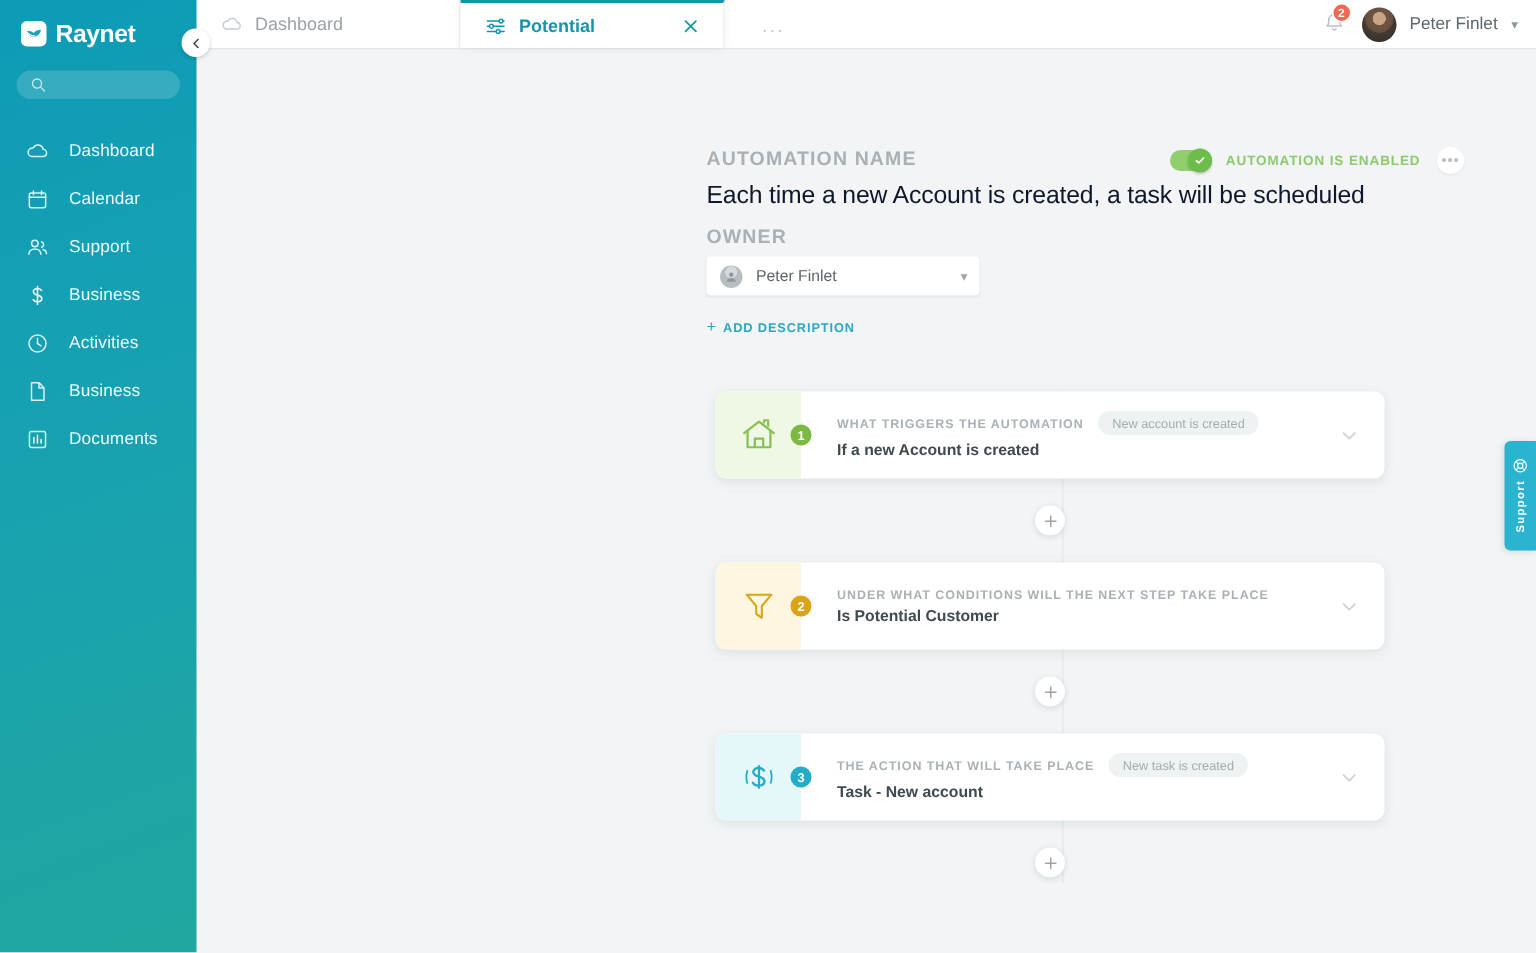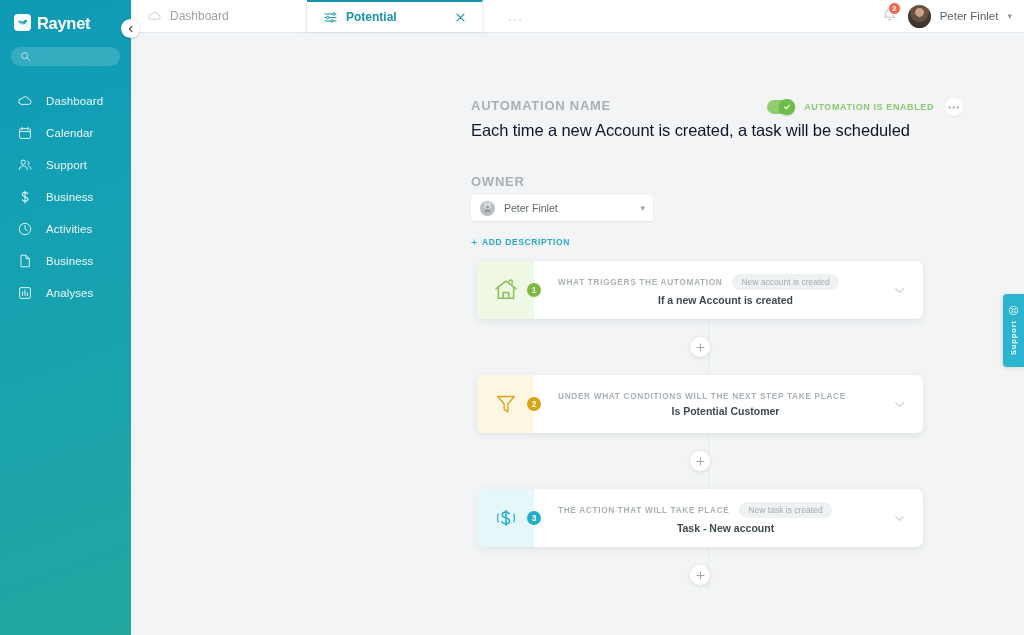--- a/index.html
+++ b/index.html
@@ -108,21 +108,21 @@
   .content { position: relative; height: 602px; overflow: hidden; }
 
   .head-row { position: absolute; left: 340px; top: 65px; right: 30px; }
   .field-label {
     font-size: 13px; color: #a9b1b6; letter-spacing: .75px; font-weight: bold;
     text-transform: uppercase;
   }
   .auto-title {
     font-size: 16.5px; color: #0f172a; margin-top: 8px; letter-spacing: -.1px;
   }
-  .owner-label { margin-top: 34px; }
+  .owner-label { margin-top: 10px; }
   .owner-select {
     margin-top: 6px; width: 182px; height: 26px; background: #fff;
     border-radius: 3px; display: flex; align-items: center;
     padding: 0 8px 0 9px; box-shadow: 0 1px 2px rgba(0,0,0,.07);
     cursor: pointer;
   }
   .owner-avatar {
     width: 15px; height: 15px; border-radius: 50%; flex: 0 0 15px;
     background: radial-gradient(circle at 50% 30%, #d5d9db 0 30%, #b7bec2 31% 100%);
     display:flex; align-items:center; justify-content:center;
@@ -131,21 +131,21 @@
   .owner-caret { margin-left: auto; color: #9aa4a9; font-size: 9px; }
   .add-desc {
     margin-top: 15px; font-size: 8.5px; color: #2ba8c4; font-weight: bold;
     letter-spacing: .6px; display: inline-flex; align-items: center; gap: 4px;
     cursor: pointer; text-transform: uppercase;
   }
   .add-desc .plus { font-size: 11px; font-weight: normal; }
 
   
   .enable-row {
-    position: absolute; right: 61px; top: 65px;
+    position: absolute; right: 48px; top: 65px;
     display: flex; align-items: center; gap: 9px;
   }
   .toggle {
     width: 28px; height: 14px; border-radius: 8px; background: #8fcf6e;
     position: relative; cursor: pointer;
   }
   .toggle .knob {
     position: absolute; right: 0px; top: -1px;
     width: 16px; height: 16px; border-radius: 50%; background: #6dbd4a;
     display: flex; align-items: center; justify-content: center;
@@ -184,21 +184,21 @@
   .card-accent svg { display: block; }
   .step-num {
     width: 14px; height: 14px; border-radius: 50%; margin-left: -7px;
     color: #fff; font-size: 8.5px; font-weight: bold;
     display: flex; align-items: center; justify-content: center;
     z-index: 3; position: relative;
   }
   .step-num.green { background: #7db842; }
   .step-num.yellow { background: #d9a416; }
   .step-num.blue { background: #22aec8; }
-  .card-body { flex: 1; padding-left: 17px; text-align: center; }
+  .card-body { flex: 1; padding-left: 17px; }
   .card-top { display: flex; align-items: center; gap: 10px; }
   .card-kicker {
     font-size: 8.3px; color: #a9b1b6; letter-spacing: .65px; font-weight: bold;
     text-transform: uppercase; white-space: nowrap;
   }
   .card-chip {
     background: #eff2f3; color: #a3abaf; font-size: 8.5px;
     padding: 3px 9px; border-radius: 9px; white-space: nowrap;
   }
   .card-title { font-size: 10.5px; color: #3f4a50; font-weight: bold; margin-top: 4px; }
@@ -321,21 +321,21 @@
         <span class="nav-label">Business</span>
       </div>
 
       <div class="nav-item">
         <span class="nav-icon">
           <svg width="16" height="16" viewBox="0 0 20 20">
             <rect x="3.3" y="3.3" width="13.4" height="13.4" rx="1.6" stroke="rgba(255,255,255,.85)" stroke-width="1.25" fill="none"></rect>
             <path d="M7 13V8.4M10 13V6.4M13 13v-3" stroke="rgba(255,255,255,.9)" stroke-width="1.3" stroke-linecap="round"></path>
           </svg>
         </span>
-        <span class="nav-label">Analyses</span>
+        <span class="nav-label">Documents</span>
       </div>
     </nav>
   </aside>
 
   <section class="main">
 
     <div class="tabbar">
 
       <div class="tab t-dash">
         <span class="tab-icon">

